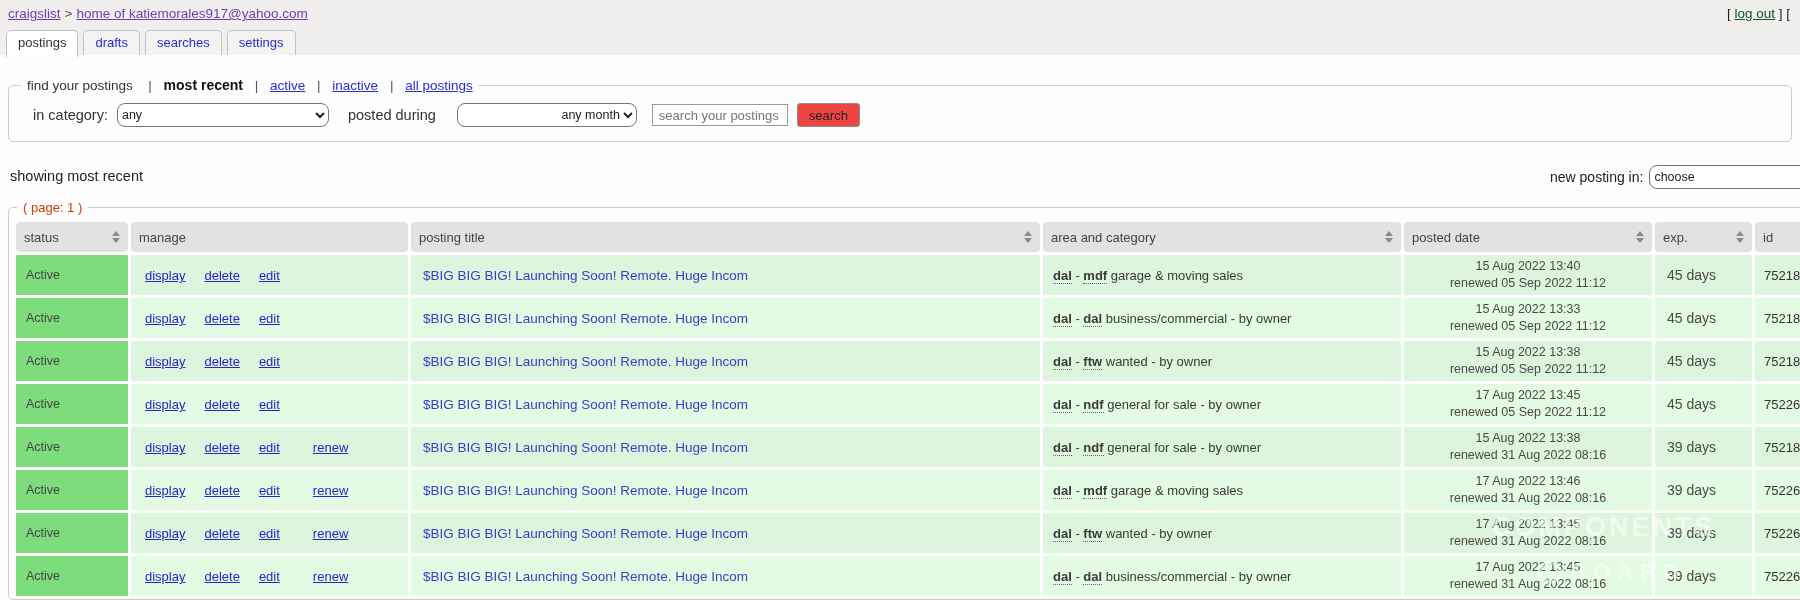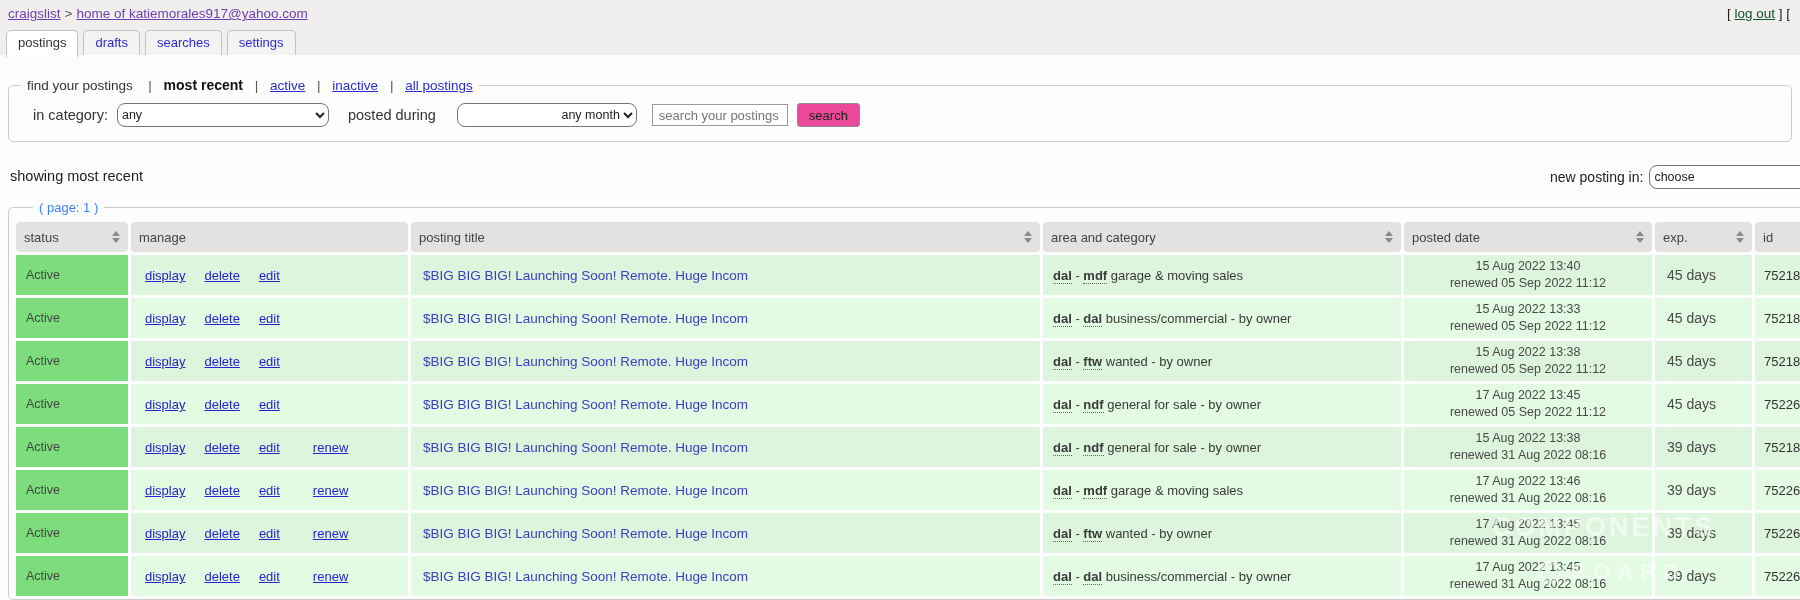--- a/index.html
+++ b/index.html
@@ -24,28 +24,28 @@
   fieldset.find legend { padding:0 6px; font-size:13.5px; color:#333; }
   .views a { color:#2b2bd0; text-decoration:underline; }
   .views .cur { font-weight:bold; color:#111; font-size:14px; }
   .views .bar { color:#555; margin:0 8px; }
   .filterrow { margin-top:8px; padding-left:12px; display:flex; align-items:center; gap:9px; font-size:14.5px; color:#333; }
   select { font-size:12.5px; border:1px solid #767676; border-radius:8px; background:#fff; color:#222; height:24px; }
   .sel-category { width:212px; }
   .sel-month { width:180px; margin-left:12px;text-align:right; }
   .lbl2 { margin-left:10px; }
   input.searchbox { width:136px; height:22px; border:1px solid #999; font-size:13px; padding:1px 6px; color:#333; margin-left:6px; }
-  button.searchbtn { font-size:13px; padding:2px 11px; border:1px solid #8f8f8f; border-radius:3px; background:#ec4899; color:#222; height:24px; cursor:pointer; }
+  button.searchbtn { font-size:13px; padding:2px 11px; border:1px solid #8f8f8f; border-radius:3px; background:#ef4444; color:#222; height:24px; cursor:pointer; }
   
   .statusline { position:relative; margin:26px 10px 0 10px; height:24px; font-size:14.5px; color:#222; }
   .newposting { position:absolute; left:1540px; top:-3px; display:flex; align-items:center; gap:6px; font-size:14px; white-space:nowrap; }
   .sel-newposting { width:175px; }
   
   fieldset.page { margin:8px 0 0 8px; width:1830px; border:1px solid #ccc; border-radius:5px; padding:0 0 0 4px; }
-  fieldset.page legend { font-size:13px; color:#3b82f6; padding:0 6px; margin-left:20px; }
+  fieldset.page legend { font-size:13px; color:#c2410c; padding:0 6px; margin-left:4px; }
   table.postings { border-collapse:separate; border-spacing:3px; table-layout:fixed; width:1875px; margin-top:4px; }
   th { background:#e3e2e0; border-radius:4px; padding:0 8px; height:30px; font-weight:400; color:#444; font-size:13px; text-align:left; cursor:pointer; }
   .thwrap { display:flex; justify-content:space-between; align-items:center; }
   .sort { display:inline-flex; flex-direction:column; gap:2px; margin-left:6px; }
   .sort i { display:block; width:0; height:0; border-left:4px solid transparent; border-right:4px solid transparent; }
   .sort .up { border-bottom:5px solid #8a8a8a; }
   .sort .down { border-top:5px solid #8a8a8a; }
   tr.datarow { height:40px; }
   tr.datarow td { background:#dcf5dc; }
   tr.datarow:nth-child(even) td { background:#e3fae3; }

